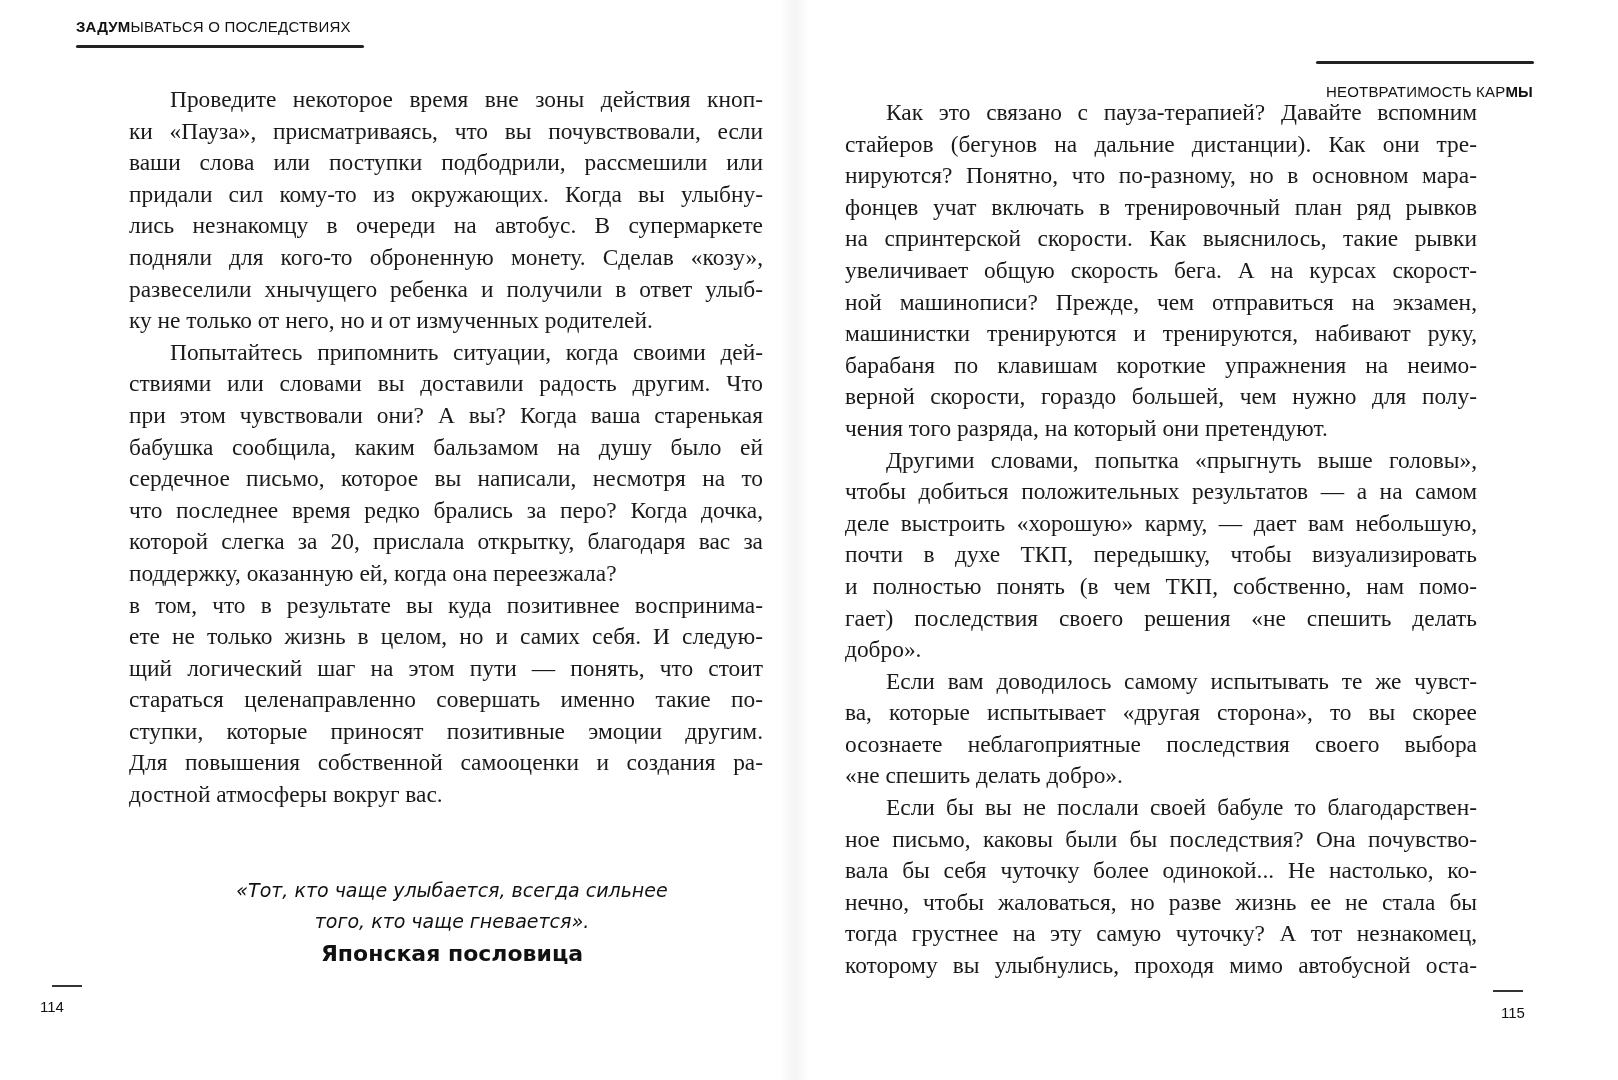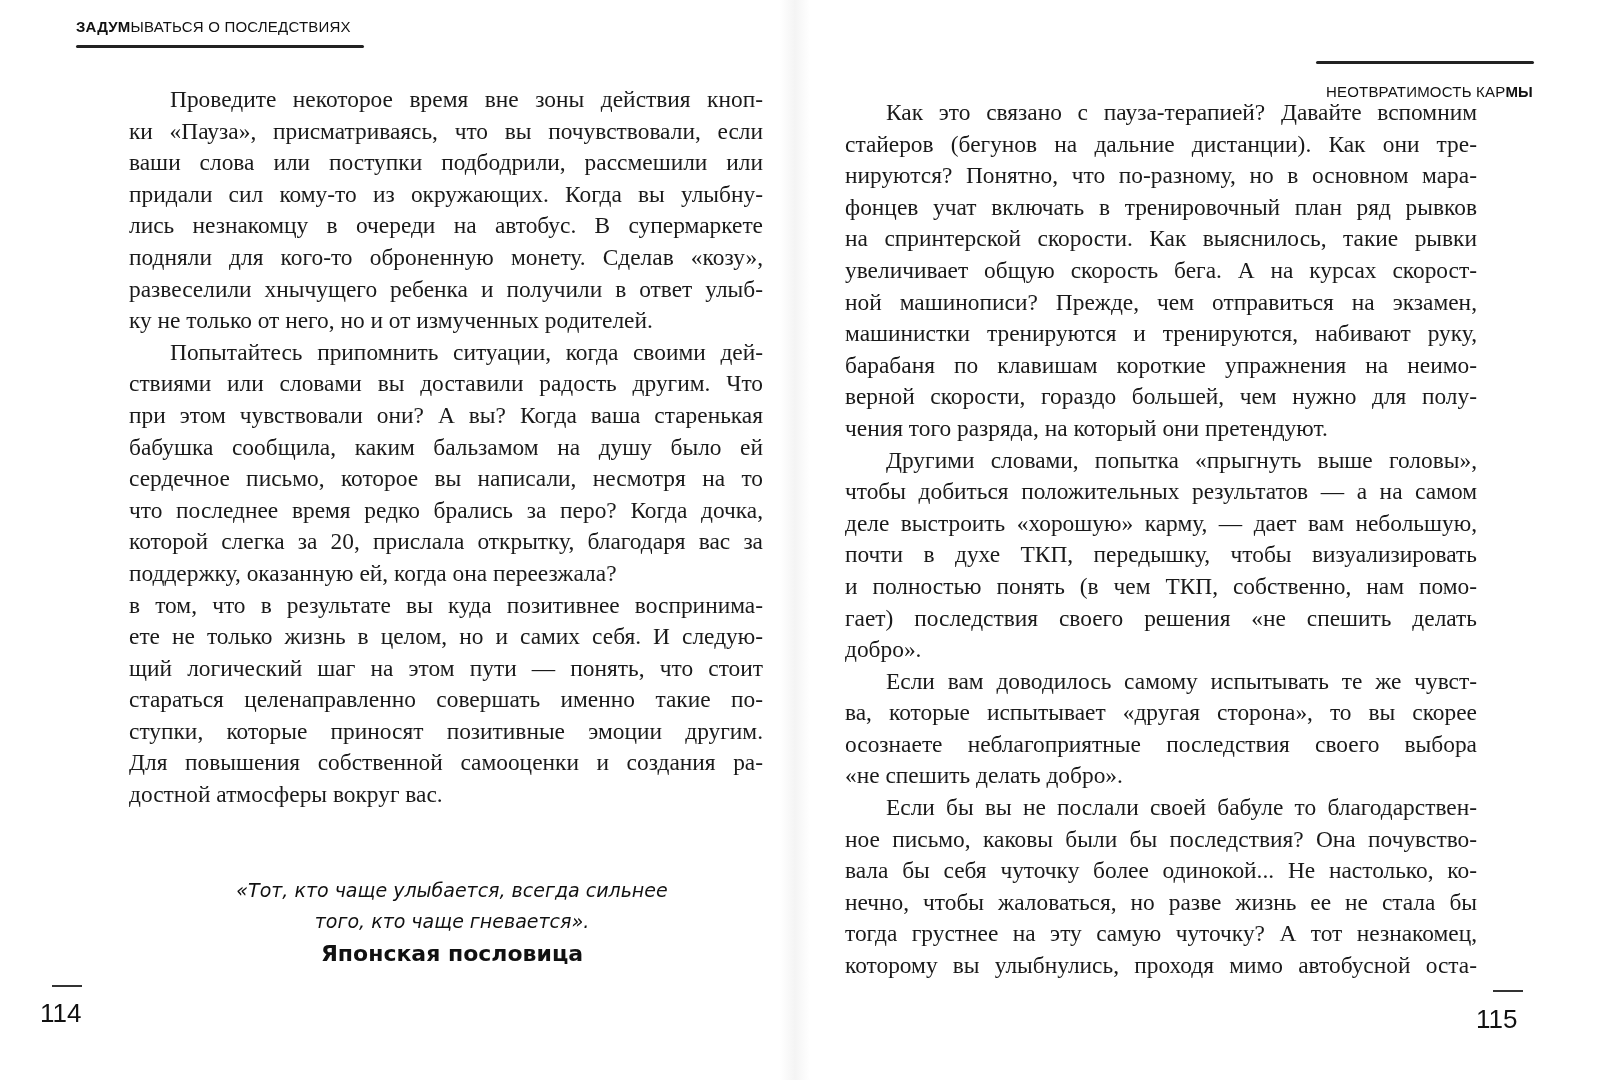--- a/index.html
+++ b/index.html
@@ -40,26 +40,26 @@
     .quote {
       position: absolute; left: 120px; width: 600px; top: 875px;
       text-align: center; font-family: "DejaVu Sans", sans-serif;
     }
     .quote-line { display: block; font-style: italic; font-size: 19px; line-height: 31px; color: #111; }
     .quote-author { display: block; font-weight: bold; font-size: 22px; line-height: 34px; color: #111; }
 
     .folio-rule { position: absolute; height: 2px; background: #333; }
     .folio {
       position: absolute; font-family: "Liberation Sans", sans-serif;
-      font-size: 26px; color: #111;
+      font-size: 15px; color: #111;
     }
     .left-folio-rule { left: 20px; top: 985px; width: 30px; }
     .left-folio { left: 8px; top: 998px; }
     .right-folio-rule { left: 703px; top: 990px; width: 30px; }
-    .right-folio { left: 686px; top: 1004px; }
+    .right-folio { left: 711px; top: 1004px; }
   </style>
 </head>
 <body>
 
 <div class="gutter"></div>
 
 <div class="page page-left">
   <div class="running-head left-head">
     <span class="bold">ЗАДУМ</span><span>ЫВАТЬСЯ О ПОСЛЕДСТВИЯХ</span>
   </div>

